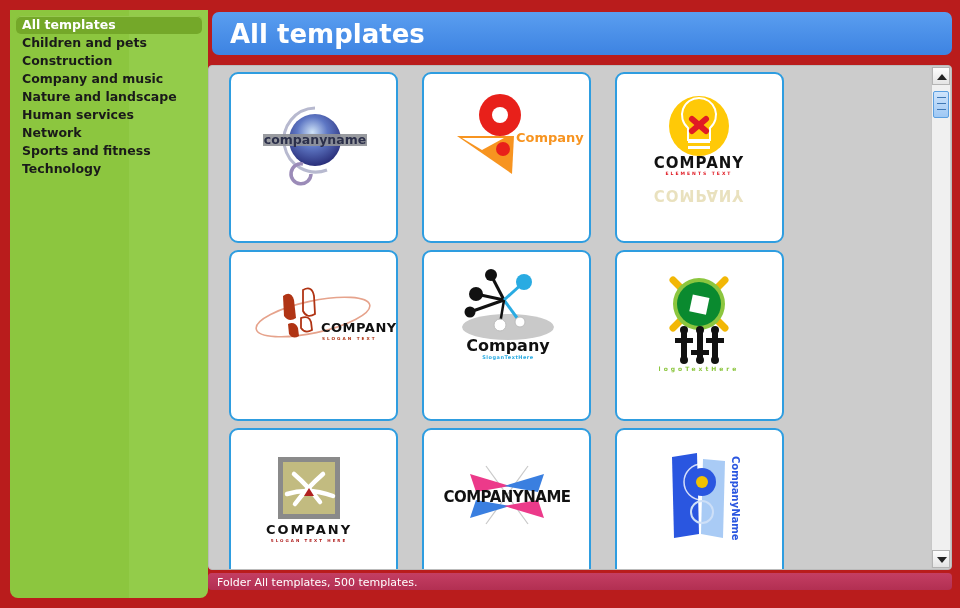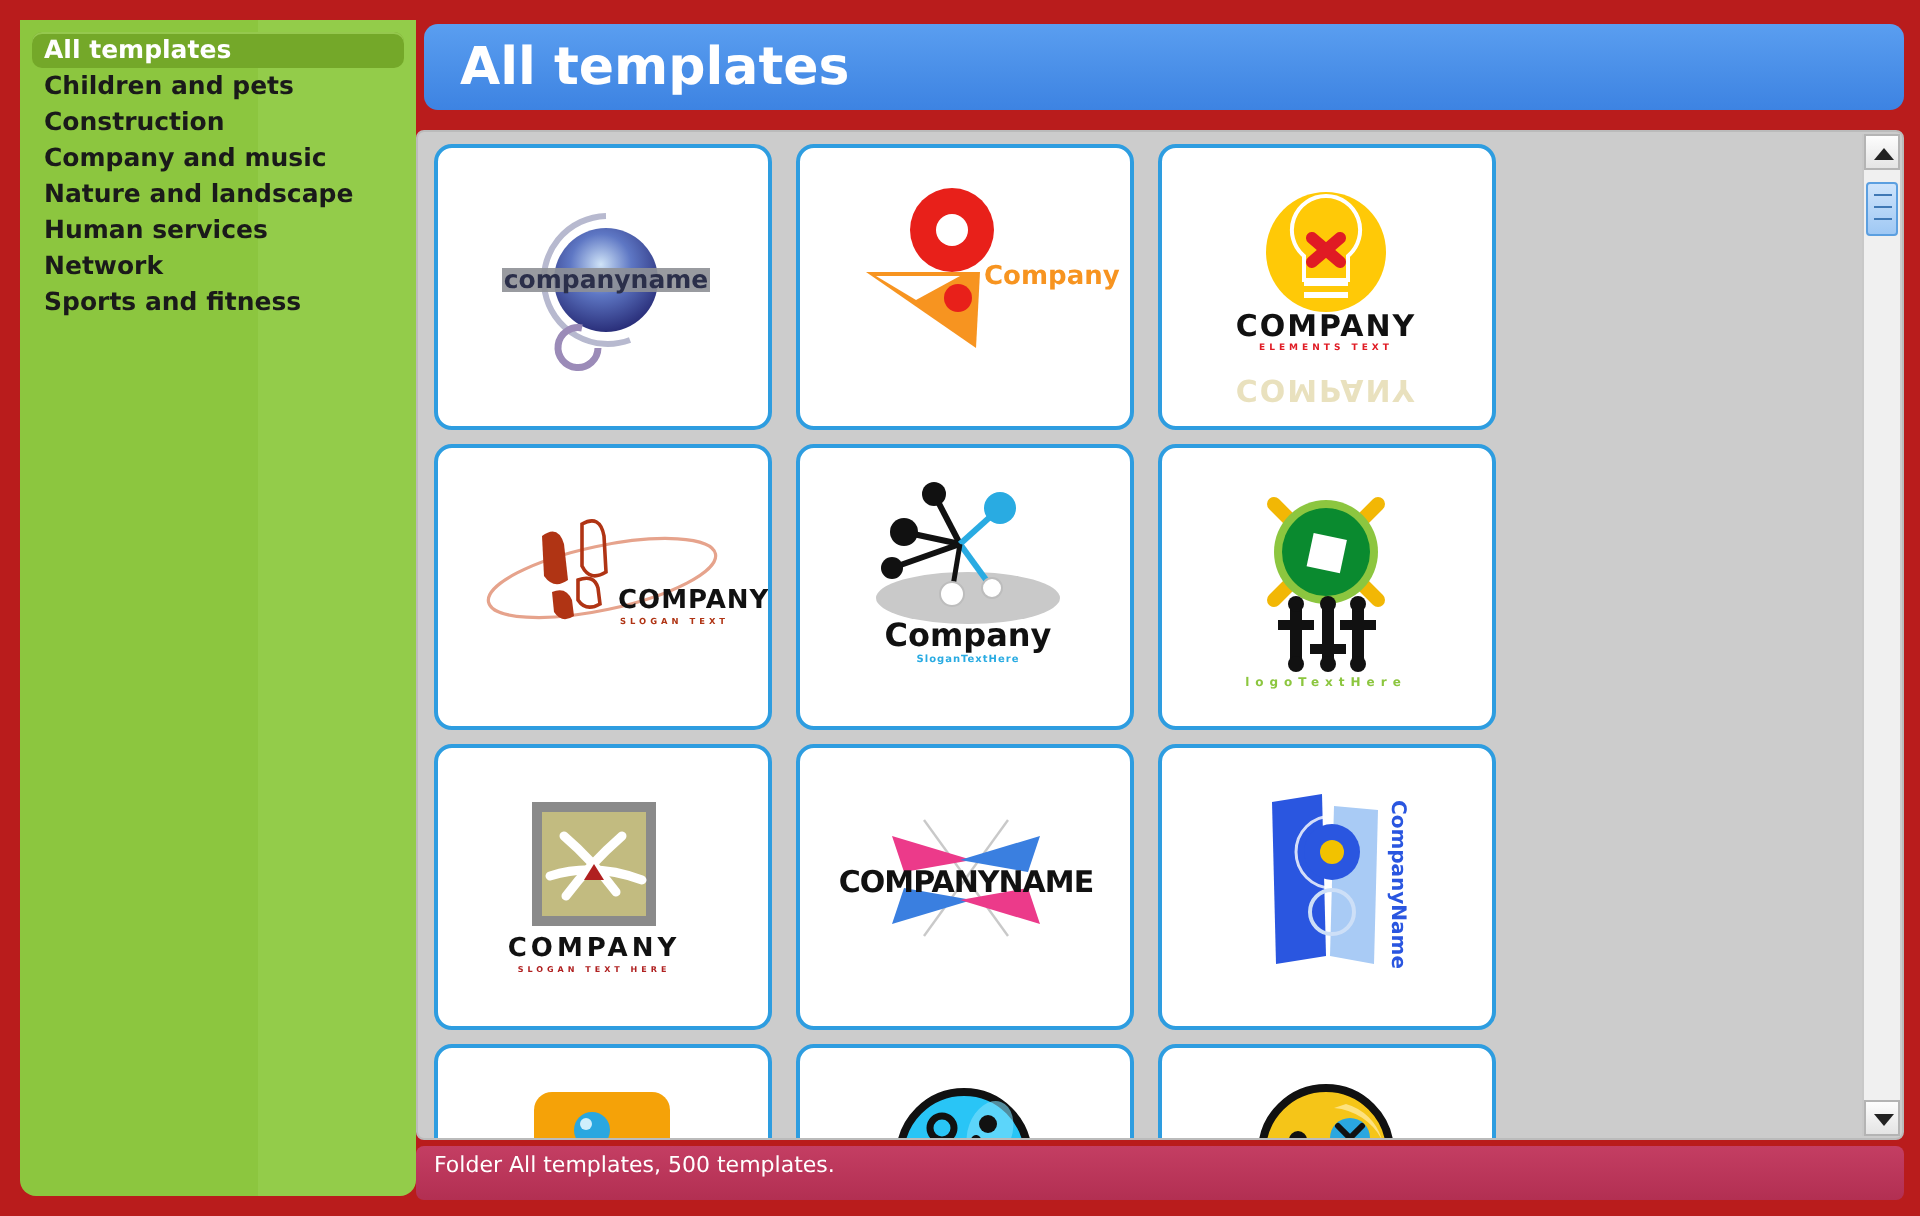--- a/index.html
+++ b/index.html
@@ -58,22 +58,22 @@
     overflow:hidden;
   }
   #grid{
     position:absolute;left:0;top:0;width:724px;height:503px;
     padding:6px 0 0 8px;
     box-sizing:border-box;
   }
   .tile{
     position:relative;
     float:left;
-    width:169px;height:143px;
-    margin:0 12px 7px 0;
+    width:169px;height:171px;
+    margin:0 12px 7px 12px;
     background:#ffffff;
     border:2px solid #2e9de0;
     border-radius:9px;
     box-sizing:border-box;
     overflow:hidden;
   }
   .tile .art{position:absolute;left:0;top:0;width:165px;height:139px;}
 
   
   #sb{
@@ -99,21 +99,21 @@
     background:linear-gradient(to bottom,#cfe4fb,#9fc8f4);
     border:1px solid #5b9fe0;border-radius:2px;box-sizing:border-box;
   }
   #sb-thumb i{
     display:block;width:9px;height:1px;background:#3f78b5;
     margin:5px auto 0 auto;
   }
 
   
   #status{
-    position:absolute;left:208px;top:573px;width:744px;height:27px;
+    position:absolute;left:208px;top:573px;width:744px;height:17px;
     background:linear-gradient(to bottom,#c43e63,#b22f52);
     border-radius:4px;
     box-sizing:border-box;
   }
   #status-text{
     position:absolute;left:9px;top:3px;
     font-size:11px;color:#ffffff;
     font-family:"DejaVu Sans", sans-serif;
   }
 
@@ -127,20 +127,21 @@
 
   <div id="sidebar">
     <div class="cat sel"><span>All templates</span></div>
     <div class="cat"><span>Children and pets</span></div>
     <div class="cat"><span>Construction</span></div>
     <div class="cat"><span>Company and music</span></div>
     <div class="cat"><span>Nature and landscape</span></div>
     <div class="cat"><span>Human services</span></div>
     <div class="cat"><span>Network</span></div>
     <div class="cat"><span>Sports and fitness</span></div>
+    <div class="cat"><span>Technology</span></div>
   </div>
 
   <div id="header">
     <div id="header-title">All templates</div>
   </div>
 
   <div id="panel">
     <div id="grid">
 
       <div class="tile">

